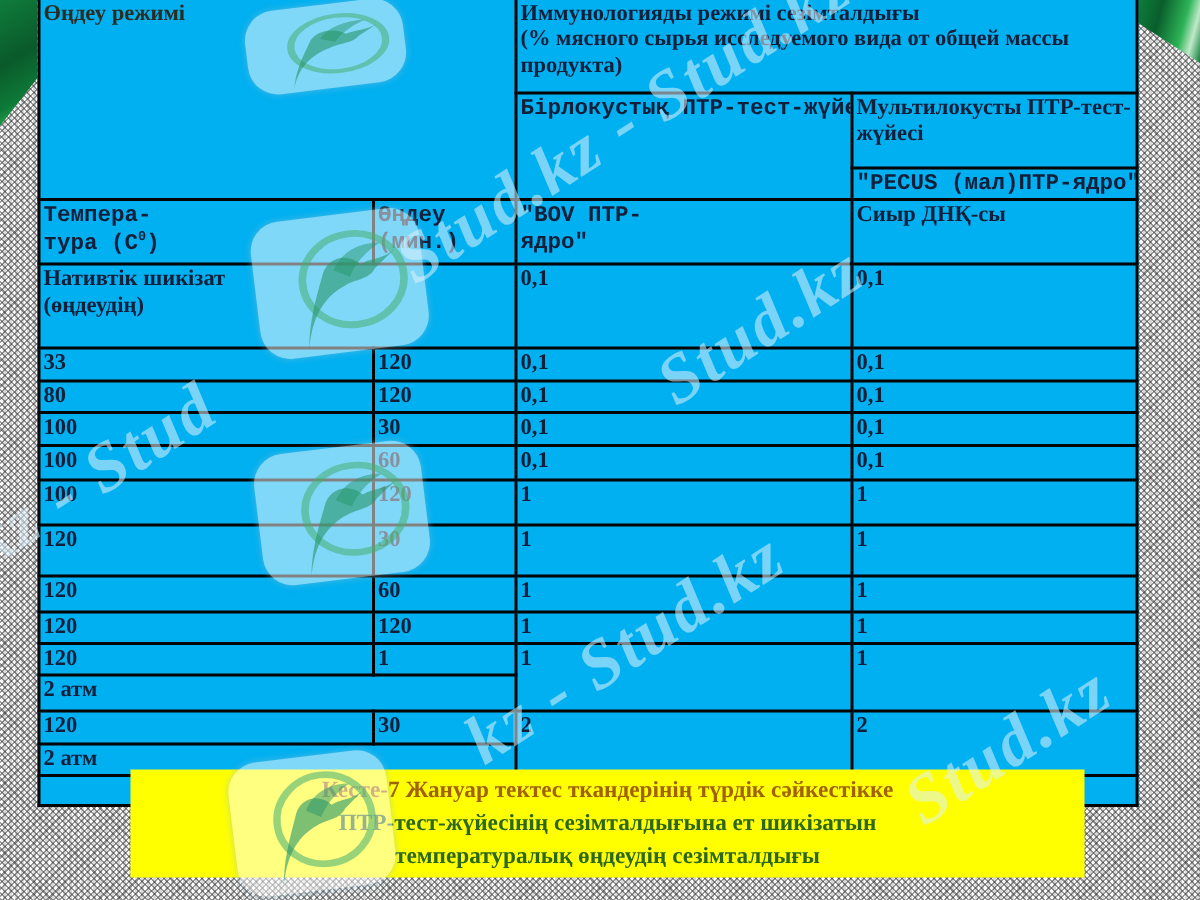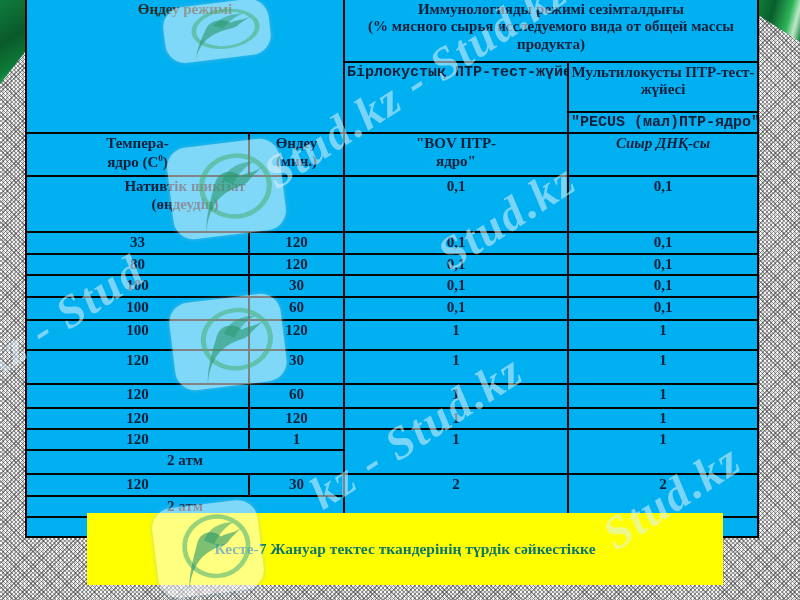--- a/index.html
+++ b/index.html
@@ -23,37 +23,37 @@
     background:linear-gradient(105deg,#0c breathe,#0a5e2c);
     background:linear-gradient(105deg,#0e8a40 0%,#0a5e2c 40%,#2db457 70%,#bfe9c8 84%,#0f7c3a 100%);
     clip-path:polygon(0 0,100% 0,100% 100%,0 26%);
   }
   table.main{
     position:absolute;left:25px;top:0;z-index:2;
     width:732px;border-collapse:collapse;table-layout:fixed;
     background:#00b0f0;font-weight:bold;color:#121f3a;
   }
   table.main td{
-    border:2px solid #050505;text-align:center;vertical-align:top;
+    border:2px solid #050505;vertical-align:top;
     padding:1px 2px;font-size:15px;line-height:1.15;overflow:hidden;margin-top:21px;
   }
   table.main tr:first-child td{border-top:none;}
   td.cell-mode{vertical-align:top;padding-top:6px;color:#2b2b20;}
   td.cell-immuno{padding-top:3px;}
   td.left{text-align:left;padding-left:4px;}
   td.nowrap{white-space:nowrap;font-size:14px;font-family:Liberation Mono, monospace;}
-  td.bottom{vertical-align:bottom;padding-bottom:3px;font-style:italic;}
-  td.mid{vertical-align:middle;}
+  td.bottom{vertical-align:bottom;padding-bottom:3px;}
+  td.mid{vertical-align:middle;font-family:Liberation Mono, monospace;}
   sup{font-size:9px;}
   .caption{
     position:absolute;left:87px;top:513px;width:636px;height:72px;z-index:3;
     background:#ffff00;display:flex;flex-direction:column;justify-content:center;
     text-align:center;font-weight:bold;font-size:15.5px;line-height:1.42;
   }
-  .caption .l1{color:#0f766e;}
+  .caption .l1{color:#a16207;}
   .caption .l2,.caption .l3{color:#2c671b;}
   .logo{position:absolute;z-index:4;transform:rotate(-7deg);pointer-events:none;}
   .logo .card{
     position:absolute;left:0;top:0;width:100%;height:100%;
     background:rgba(255,255,255,.5);border-radius:20px;
     box-shadow:0 0 5px rgba(140,190,215,.55);
   }
   .logo svg{position:absolute;left:0;top:0;width:100%;height:100%;}
   .wm{
     position:absolute;z-index:5;white-space:nowrap;pointer-events:none;
@@ -85,21 +85,21 @@
   <tr style="height:50px">
     <td rowspan="2" class="left nowrap">Бірлокустық ПТР-тест-жүйесі</td>
     <td class="left">Мультилокусты ПТР-тест-жүйесі</td>
   </tr>
   <tr style="height:21px">
     <td class="left nowrap">"PECUS (мал)ПТР-ядро"</td>
   </tr>
   <tr style="height:43px">
     <td class="mid">
       <div>Темпера-</div>
-      <div><span>ядро (С</span><sup>0</sup><span>)</span></div>
+      <div><span>тура (С</span><sup>0</sup><span>)</span></div>
     </td>
     <td class="mid">
       <div>Өңдеу</div>
       <div>(мин.)</div>
     </td>
     <td class="mid">
       <div>"BOV ПТР-</div>
       <div>ядро"</div>
     </td>
     <td class="bottom">Сиыр ДНҚ-сы</td>
@@ -182,20 +182,22 @@
     <td></td>
     <td></td>
     <td></td>
     <td></td>
   </tr>
 </tbody>
   </table>
 
 <div class="caption">
   <div class="l1">Кесте-7 Жануар тектес ткандерінің түрдік сәйкестікке</div>
+  <div class="l2">ПТР-тест-жүйесінің сезімталдығына ет шикізатын</div>
+  <div class="l3">температуралық өңдеудің сезімталдығы</div>
 </div>
 
 <div class="logo" style="left:164px;top:3px;width:106px;height:56px">
   <div class="card"></div>
   <svg viewBox="0 0 110 100" preserveAspectRatio="none">
     <circle cx="64" cy="48" r="33" fill="none" stroke="rgba(70,175,115,.55)" stroke-width="5"></circle>
     <path d="M30,96 C34,72 44,58 58,52 C66,48 74,50 79,42 L93,30 C84,37 77,34 70,38 C62,28 48,30 44,44 C38,60 32,76 30,96 Z" fill="rgba(40,150,105,.6)"></path>
     <path d="M52,40 C58,28 70,22 84,24 C73,30 66,38 62,46 Z" fill="rgba(40,150,105,.5)"></path>
   </svg>
 </div>

